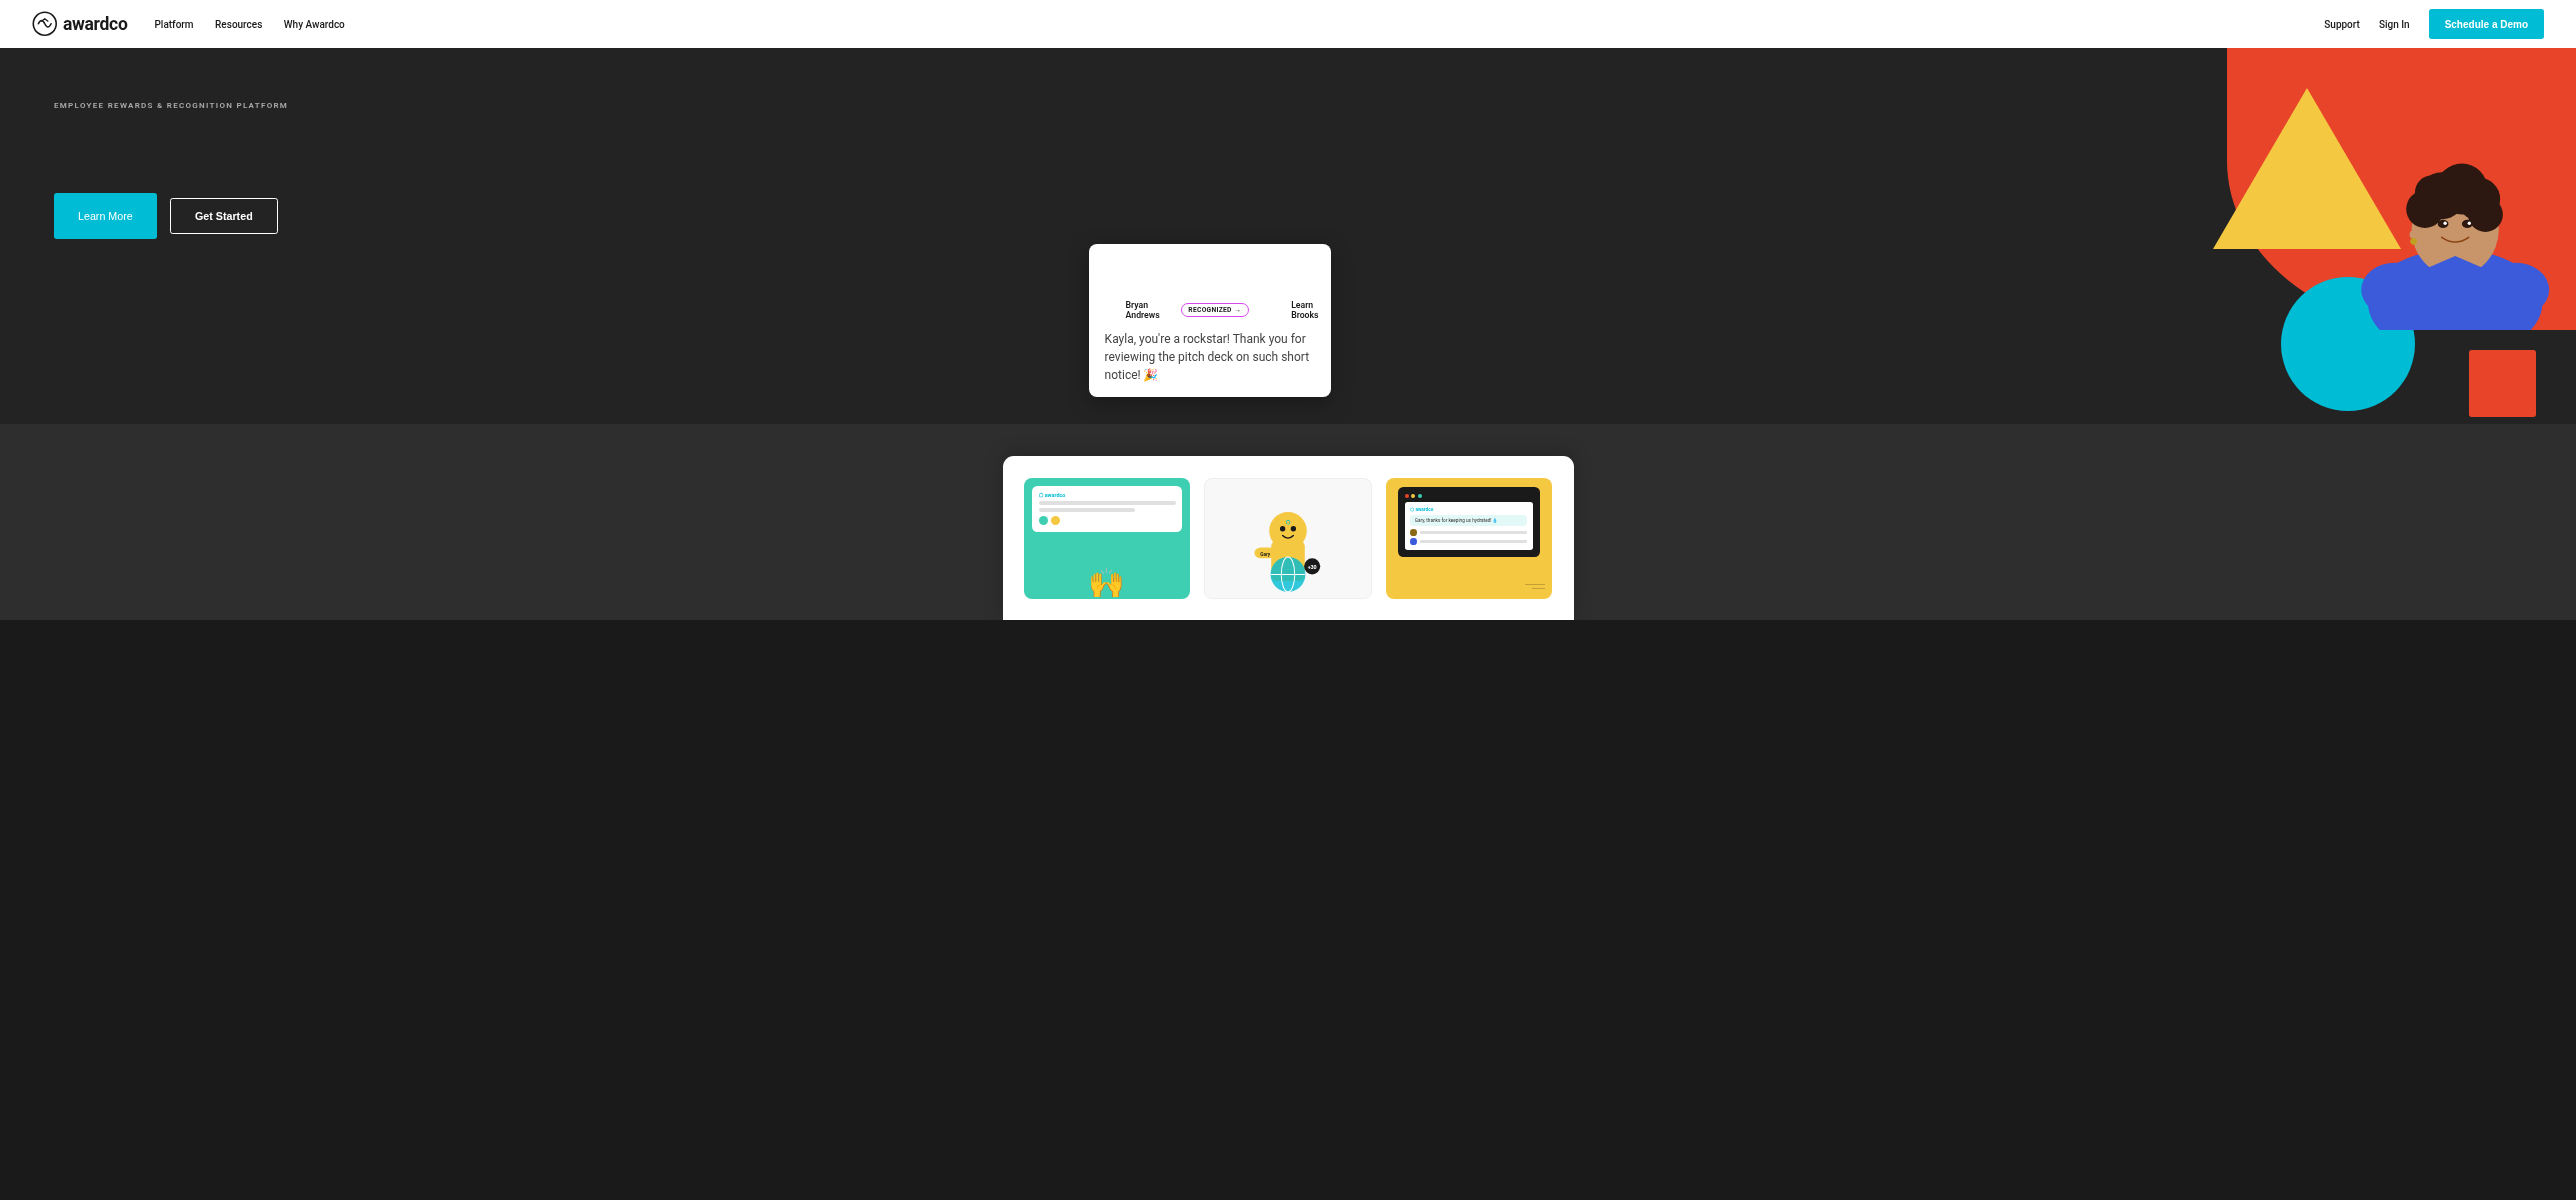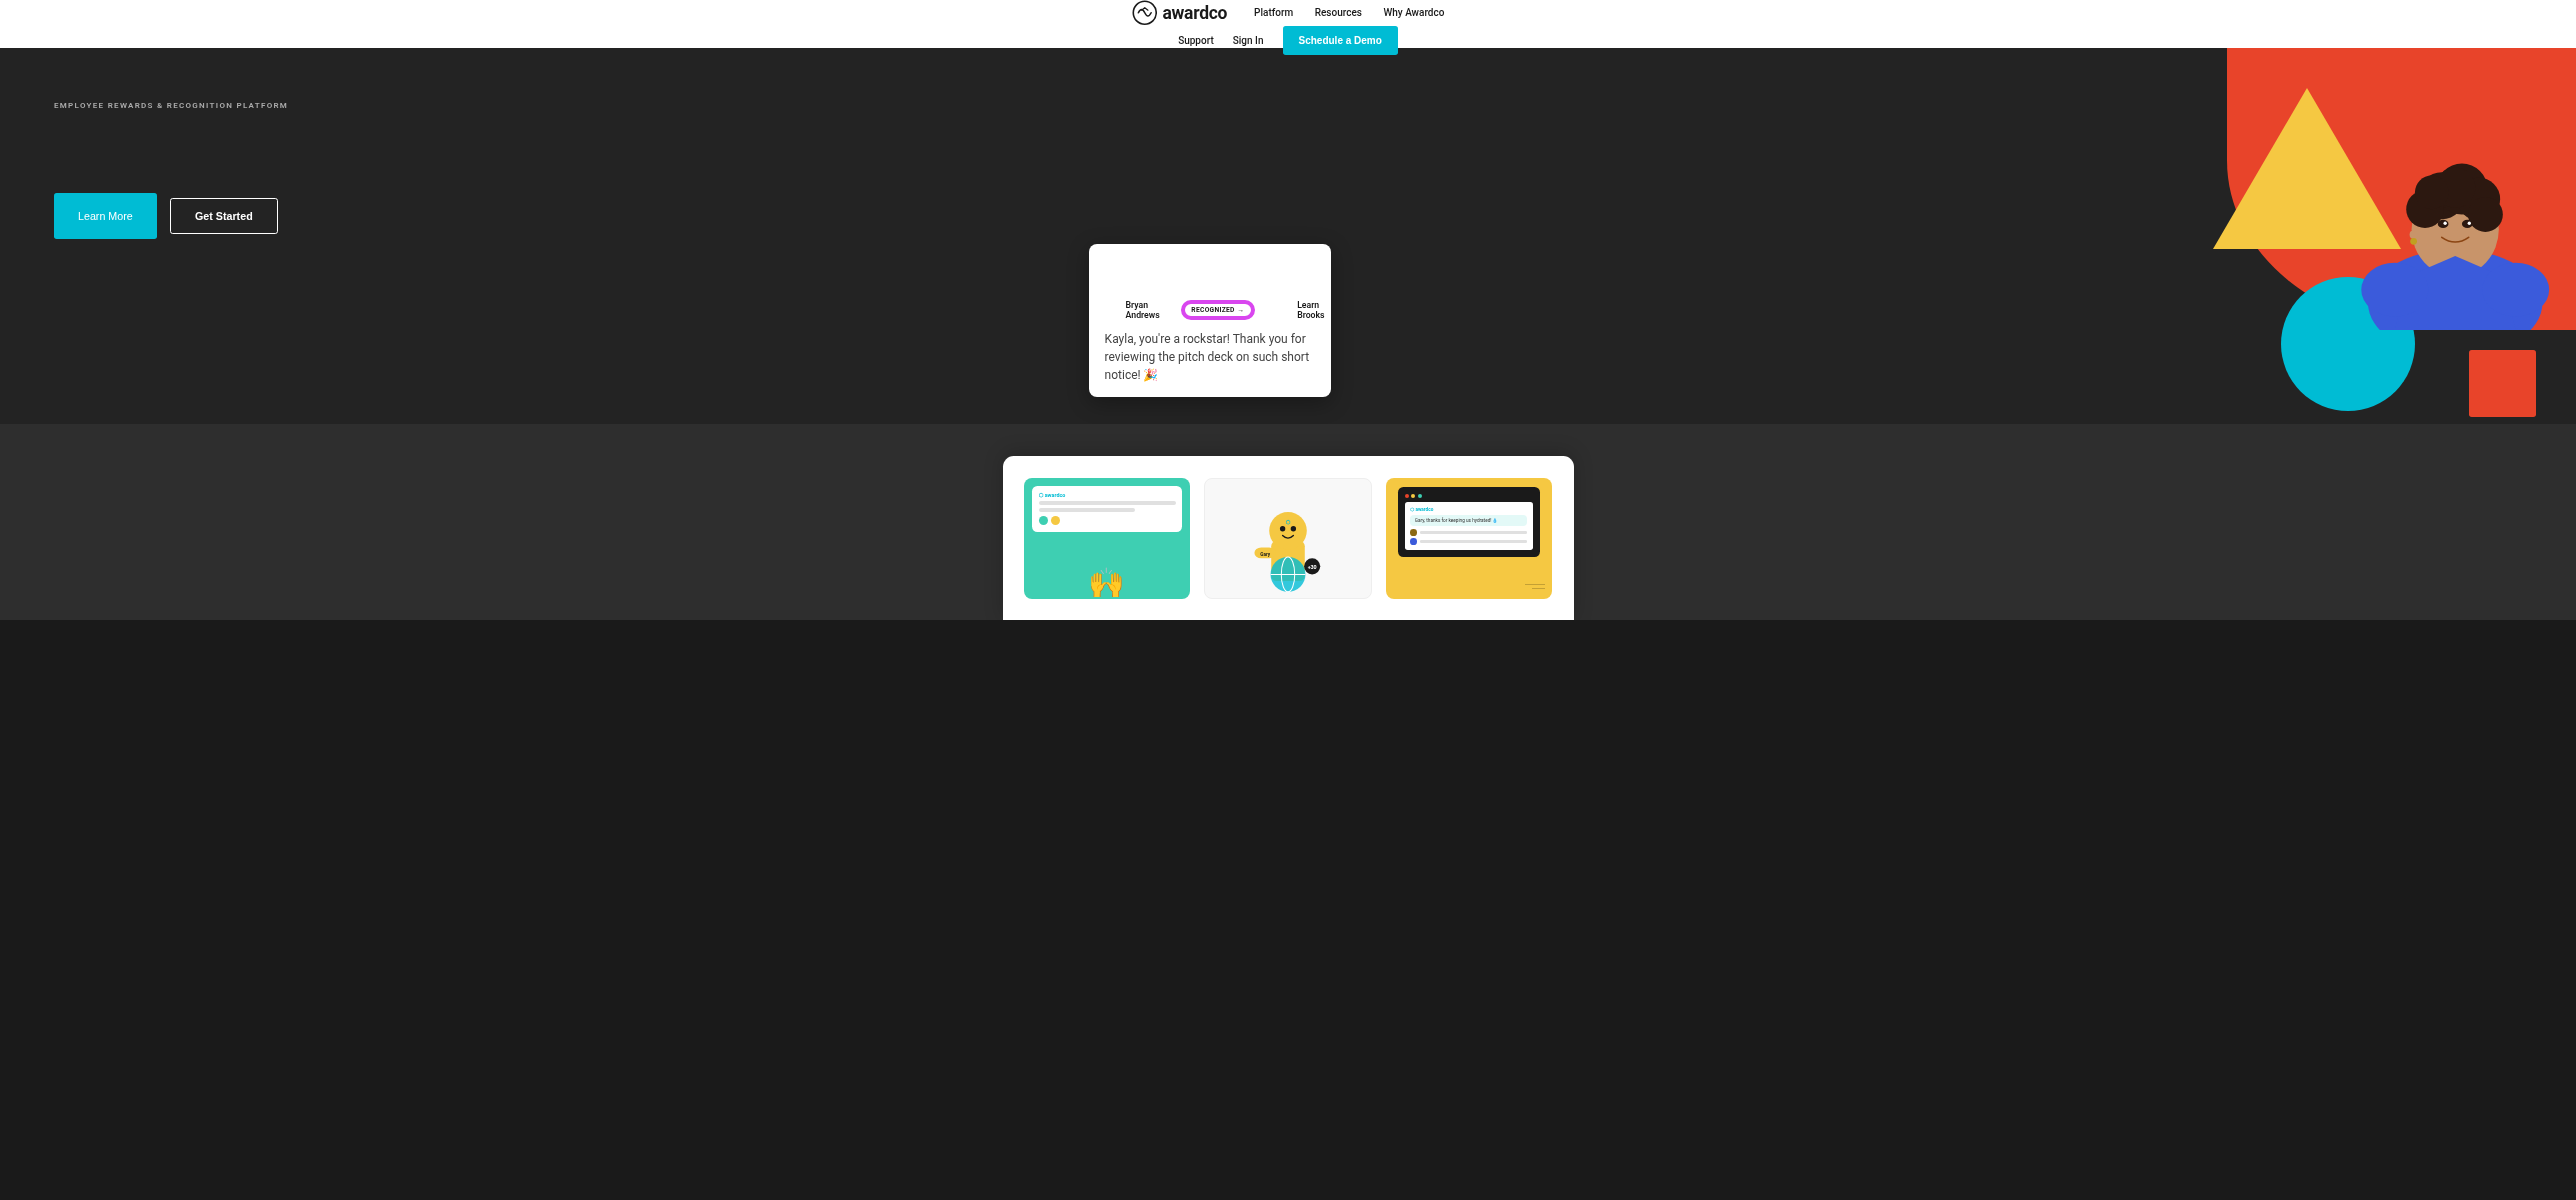--- a/index.html
+++ b/index.html
@@ -17,21 +17,20 @@
     
     .navbar {
       background: #ffffff;
       display: flex;
       align-items: center;
       justify-content: space-between;
       padding: 0 32px;
       height: 48px;
       position: relative;
       z-index: 10;
-      flex-direction: column;
     }
 
     .navbar-left {
       display: flex;
       align-items: center;
       gap: 27px;
     }
 
     .logo-container {
       display: flex;
@@ -254,21 +253,21 @@
     }
 
     .recognizer-name {
       font-size: 8.7px;
       font-weight: 600;
       color: #1a1a1a;
     }
 
     .recognized-badge {
       background: transparent;
-      border: 4px solid #d946ef;
+      border: 1px solid #d946ef;
       color: #1a1a1a;
       font-size: 6.7px;
       font-weight: 700;
       padding: 2px 6.7px;
       border-radius: 13.4px;
       letter-spacing: 0.3px;
       display: flex;
       align-items: center;
       gap: 2.7px;
       justify-content: center;

